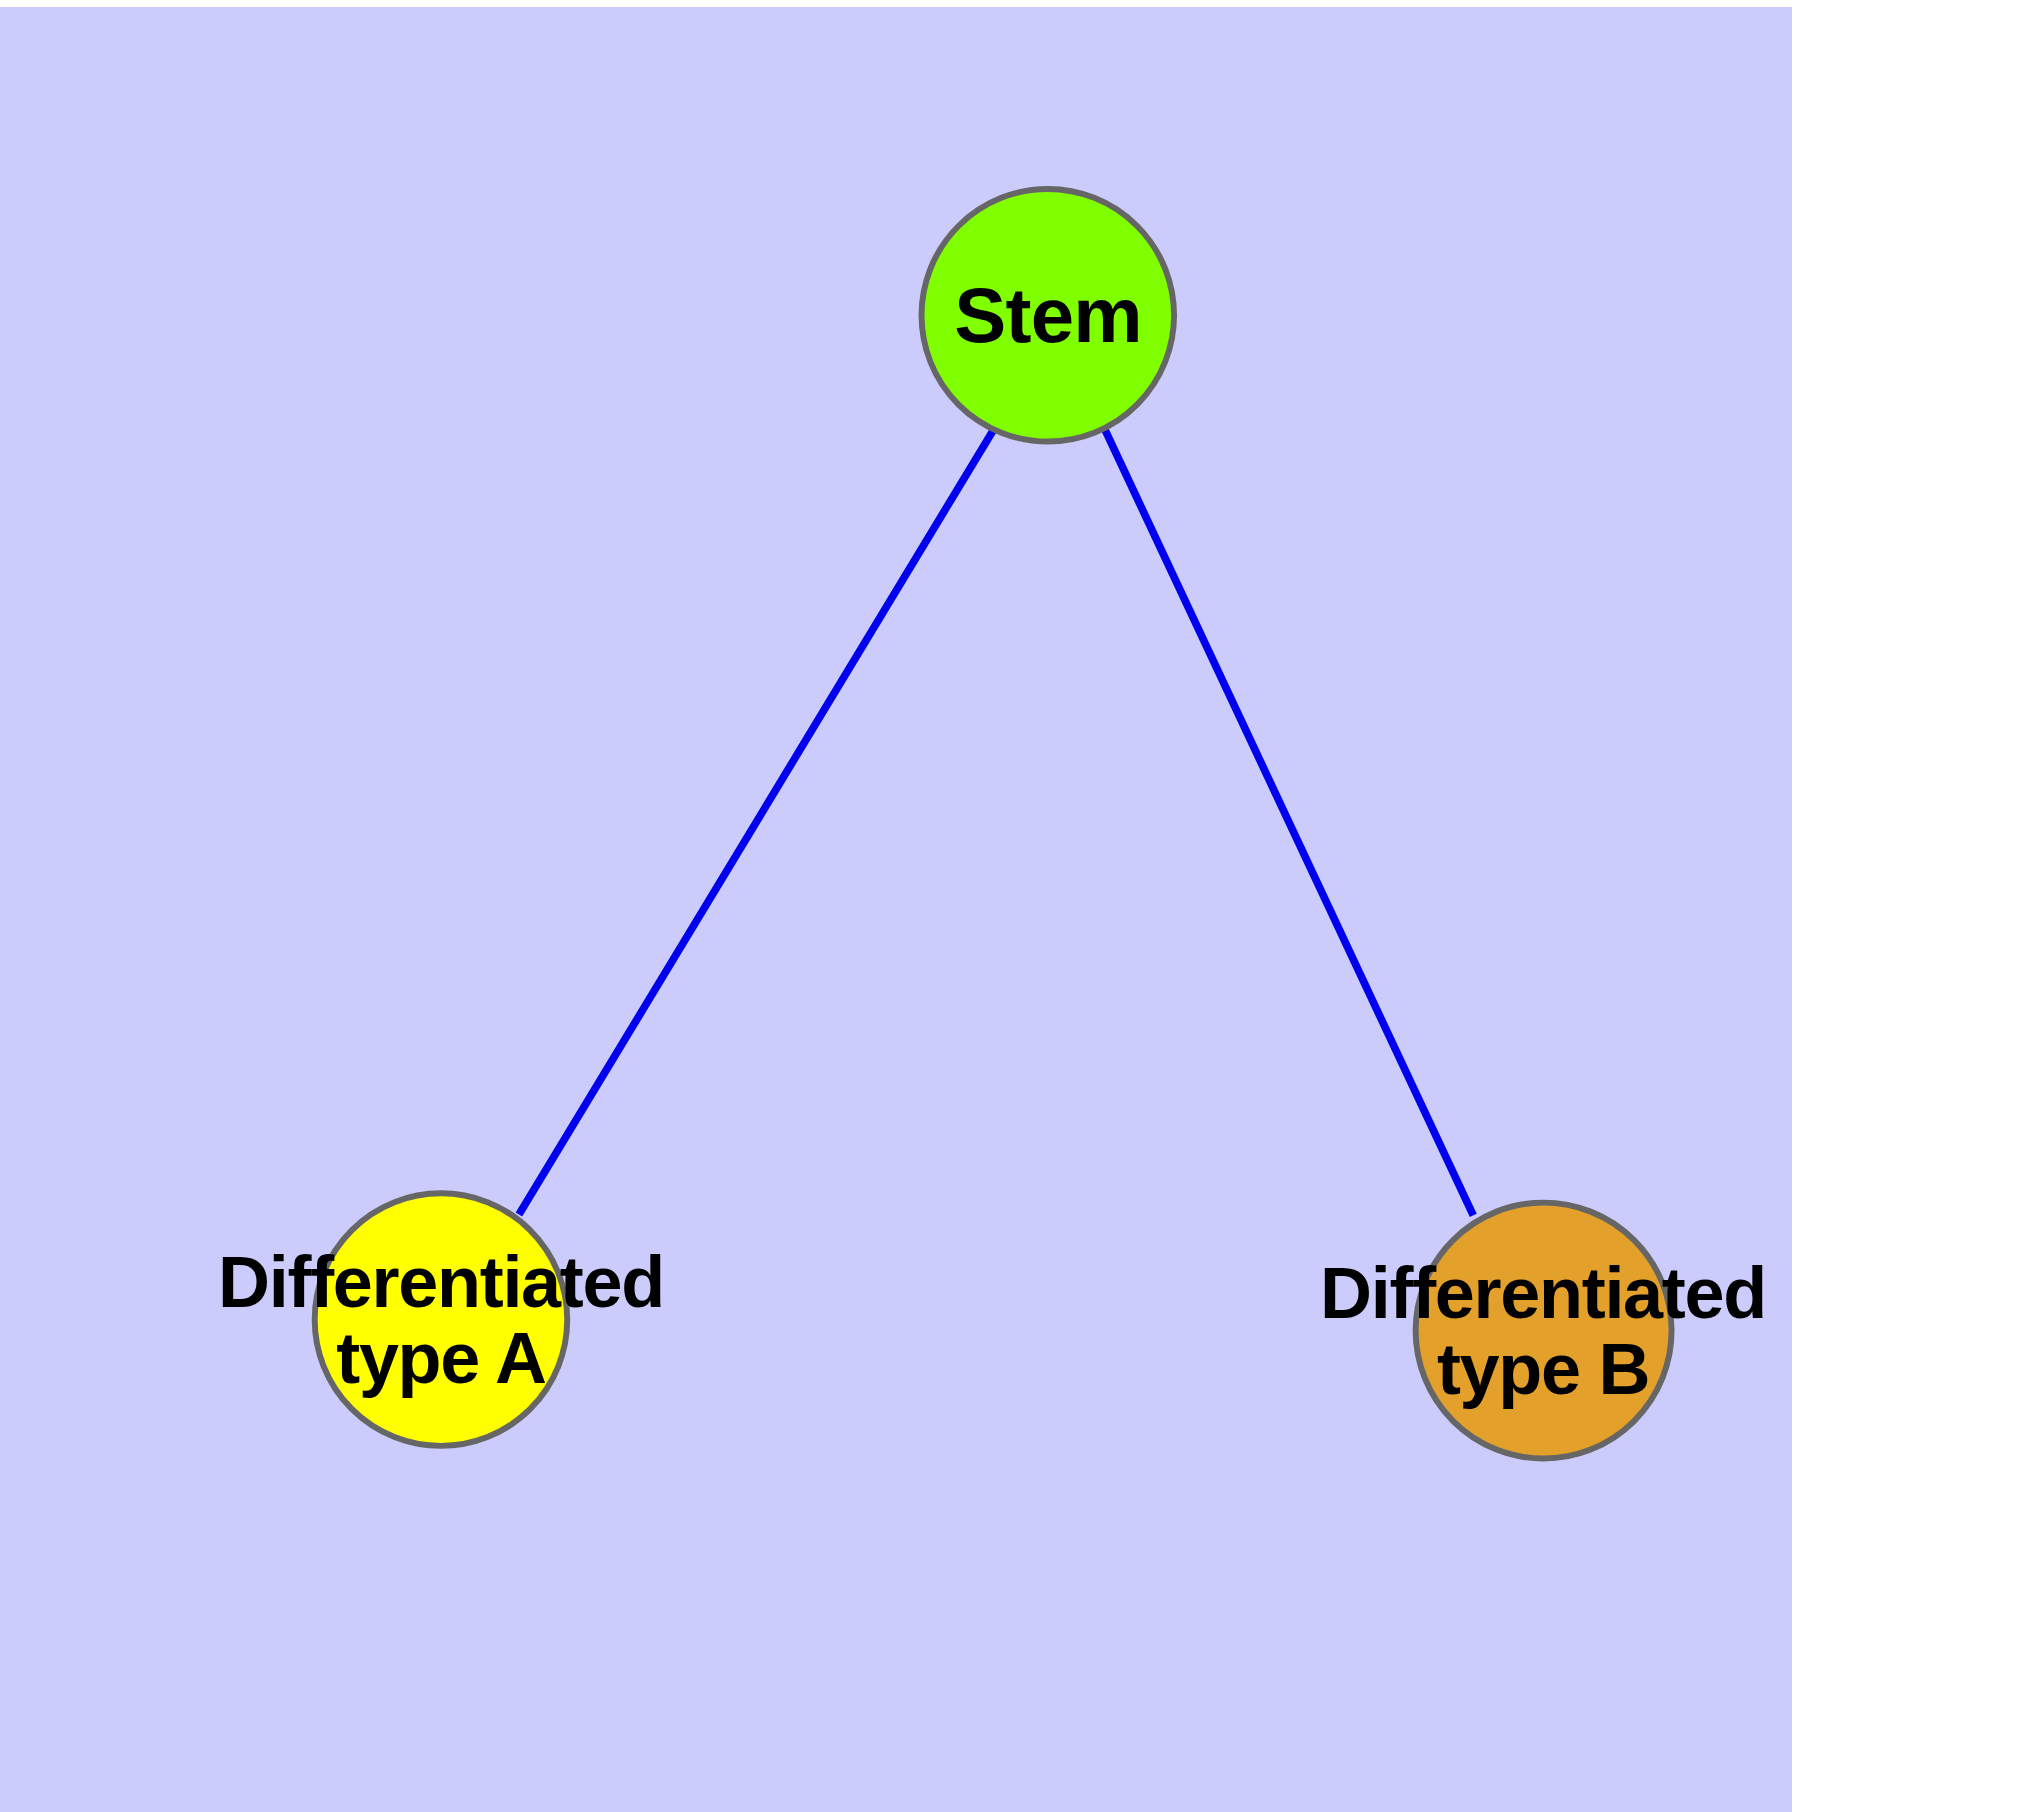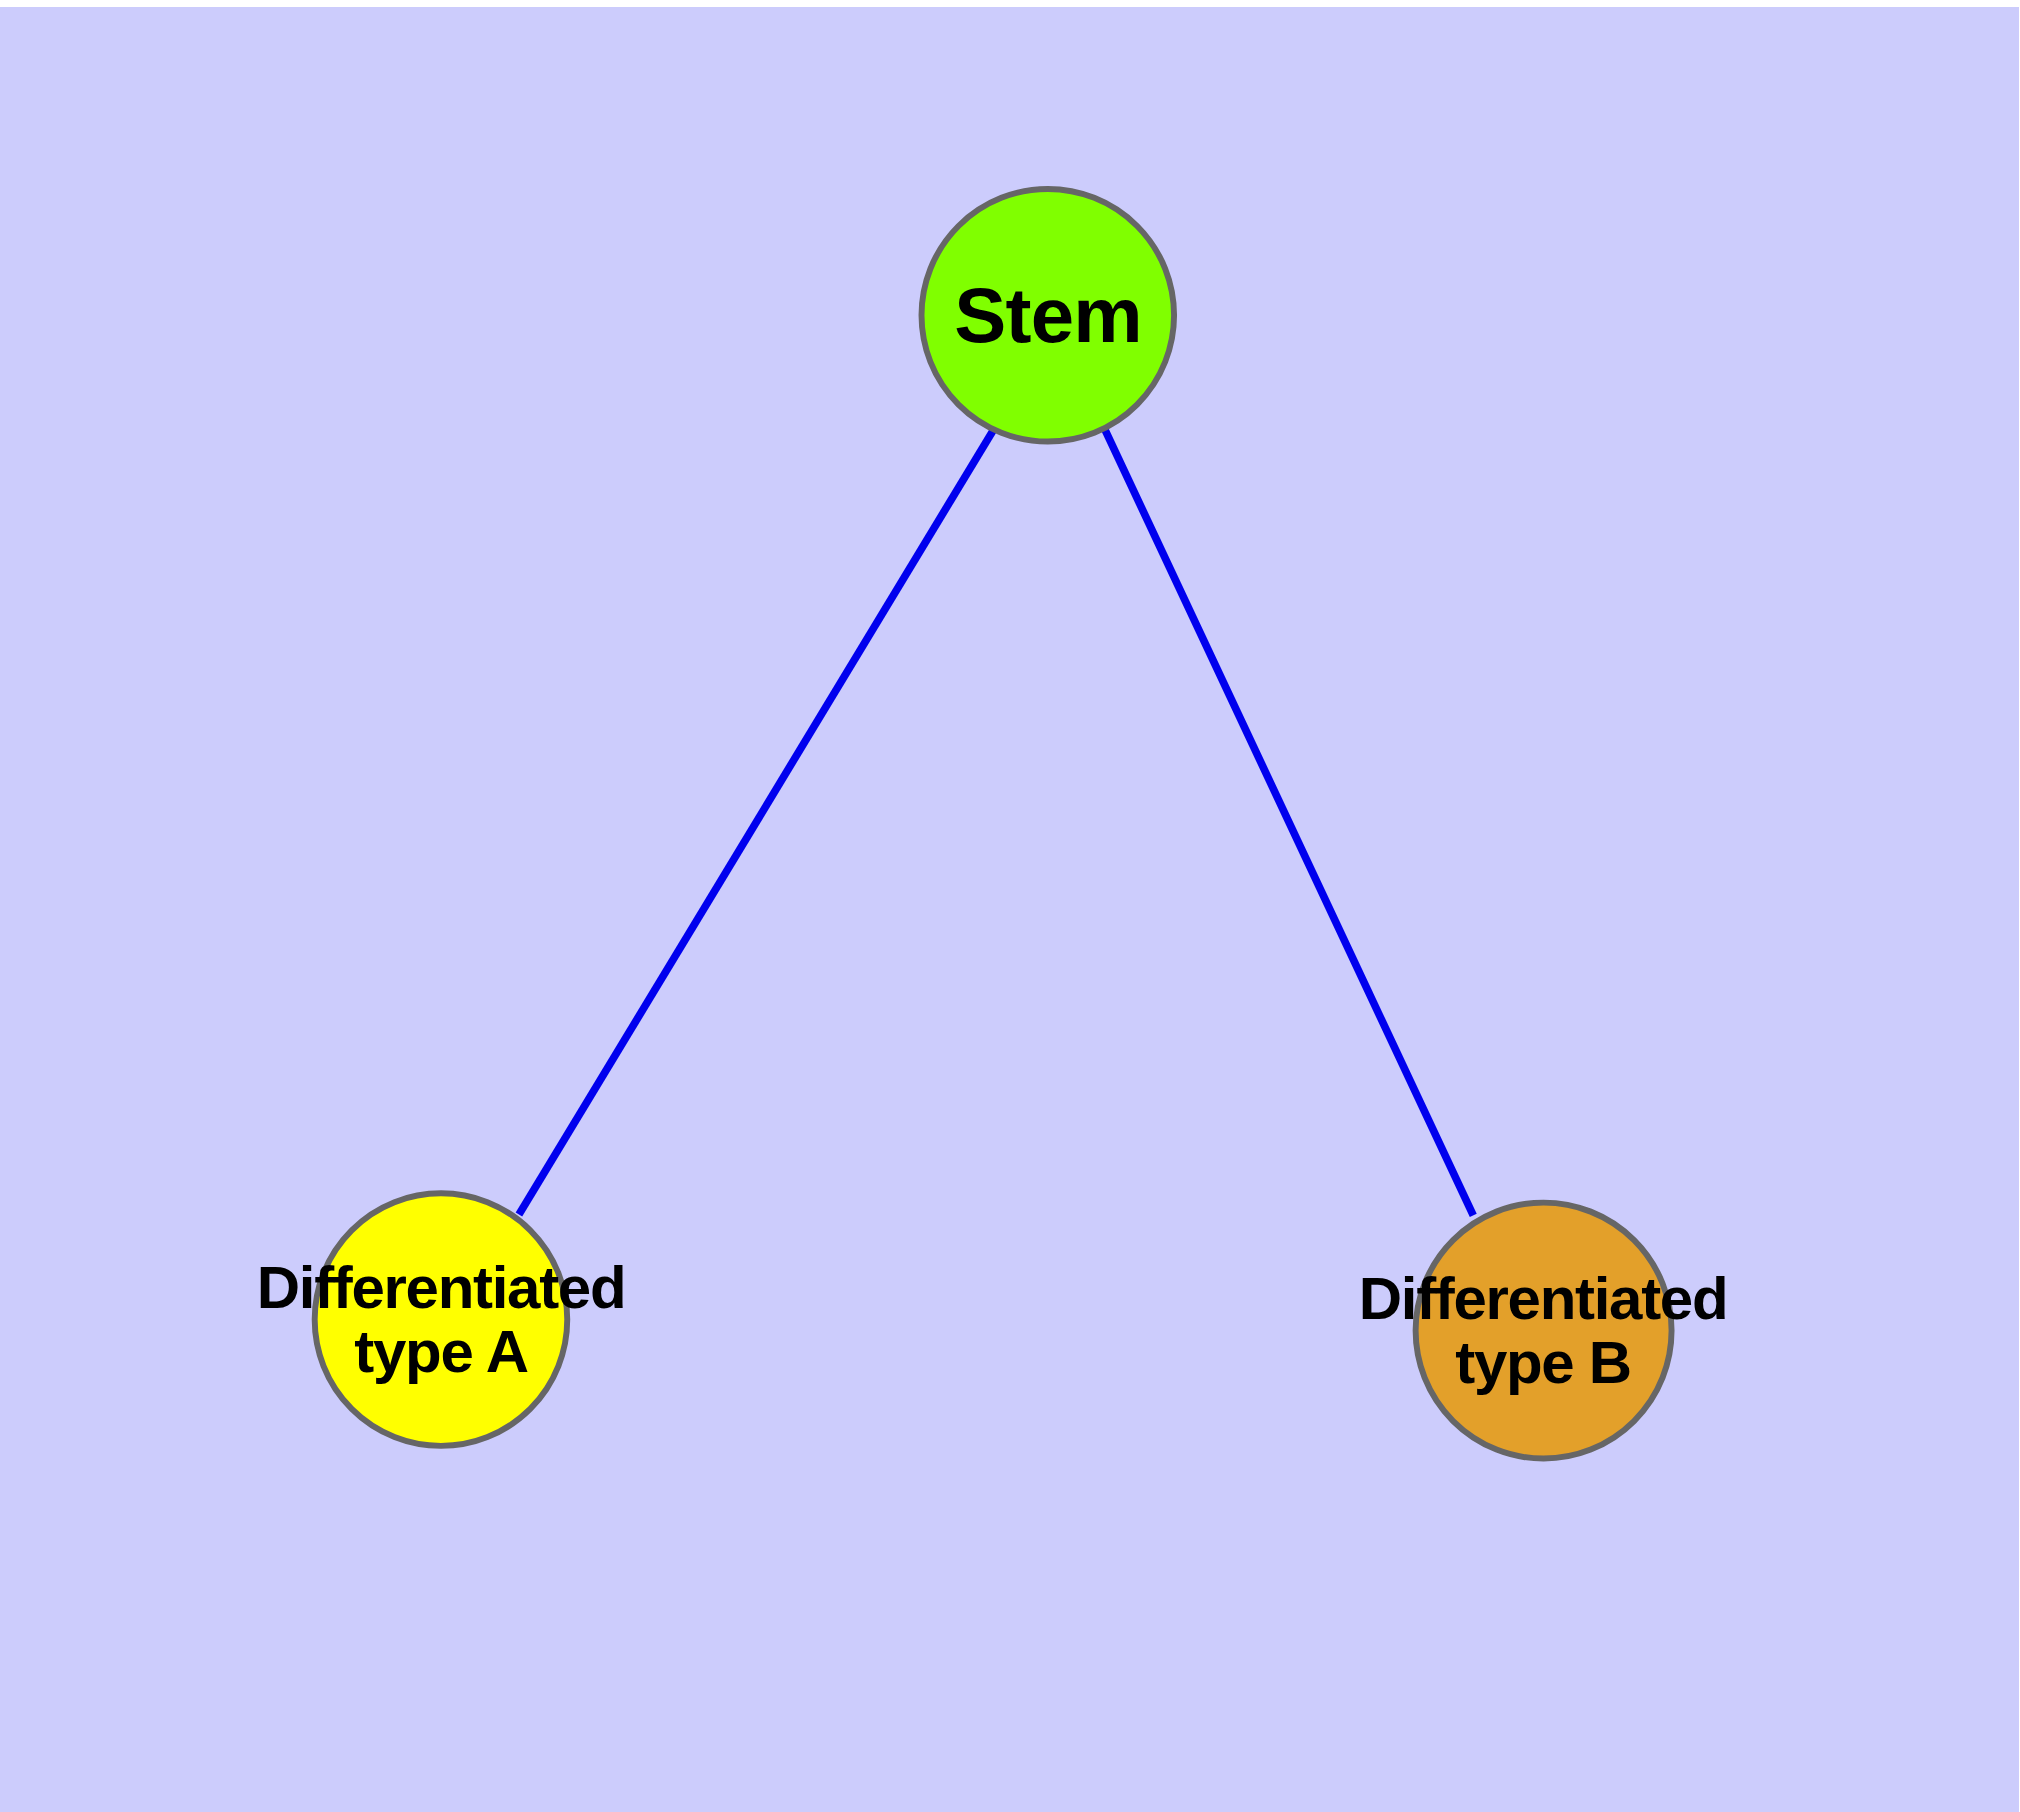--- a/index.html
+++ b/index.html
@@ -37,28 +37,28 @@
     line-height: 1.06;
     white-space: pre;
     pointer-events: none;
     transform: translate(-50%, -50%);
   }
   .label-stem {
     font-size: 78px;
     letter-spacing: -0.8px;
   }
   .label-diff {
-    font-size: 60px;
+    font-size: 72px;
     letter-spacing: -1.3px;
   }
 </style>
 </head>
 <body style="background: rgb(255, 255, 255);">
 
-<div id="canvas" style="width: 2019px; height: 1812px;">
+<div id="canvas" style="width: 1792px; height: 1812px;">
 
   <div id="bg-rect" style="background: rgb(204, 204, 252);"></div>
 
   <svg id="graph-svg" viewBox="0 0 2384 2138" xmlns="http://www.w3.org/2000/svg" style="width: 2021px; height: 1812px;">
     <g id="edges-group">
         <line x1="1172" y1="507" x2="612" y2="1433" stroke="#0000ee" stroke-width="9" stroke-linecap="butt"></line>
         <line x1="1303" y1="506" x2="1738" y2="1434" stroke="#0000ee" stroke-width="9" stroke-linecap="butt"></line>
       </g>
     <g id="nodes-group">
         <circle cx="1236" cy="372" r="149" fill="#80ff00" stroke="#666666" stroke-width="7"></circle>

